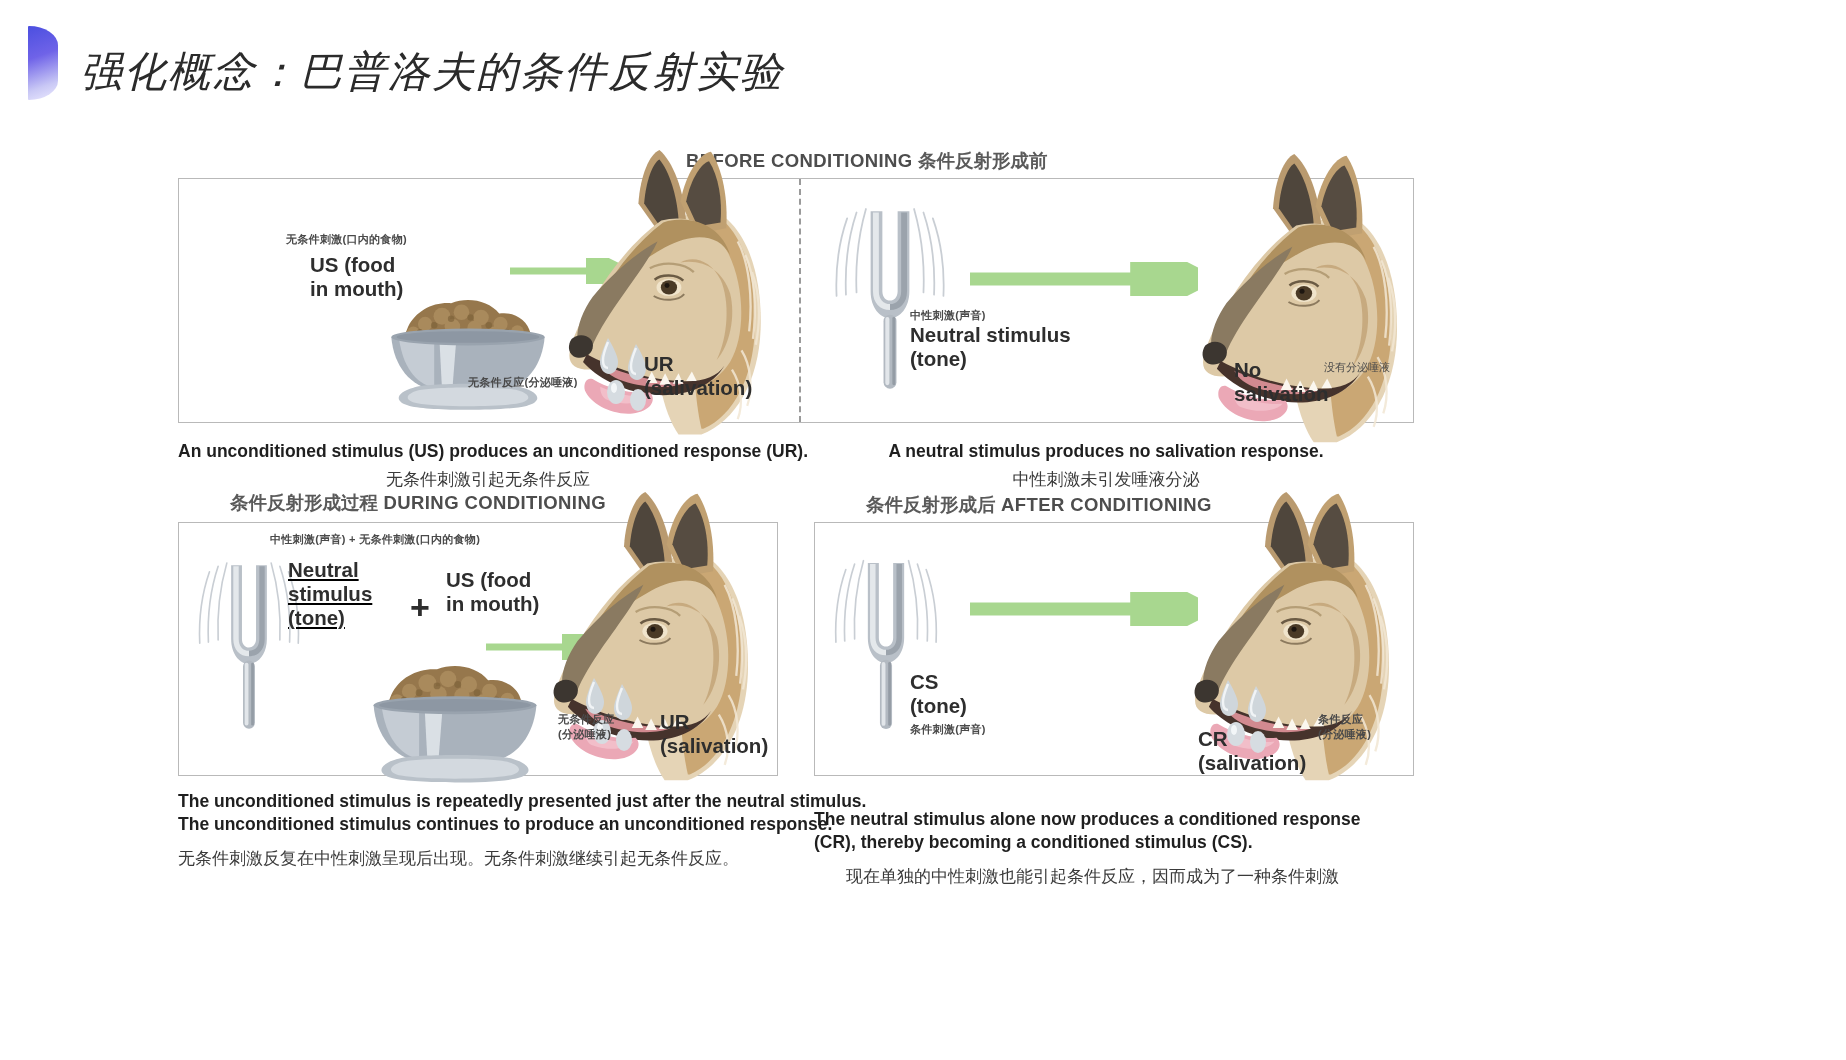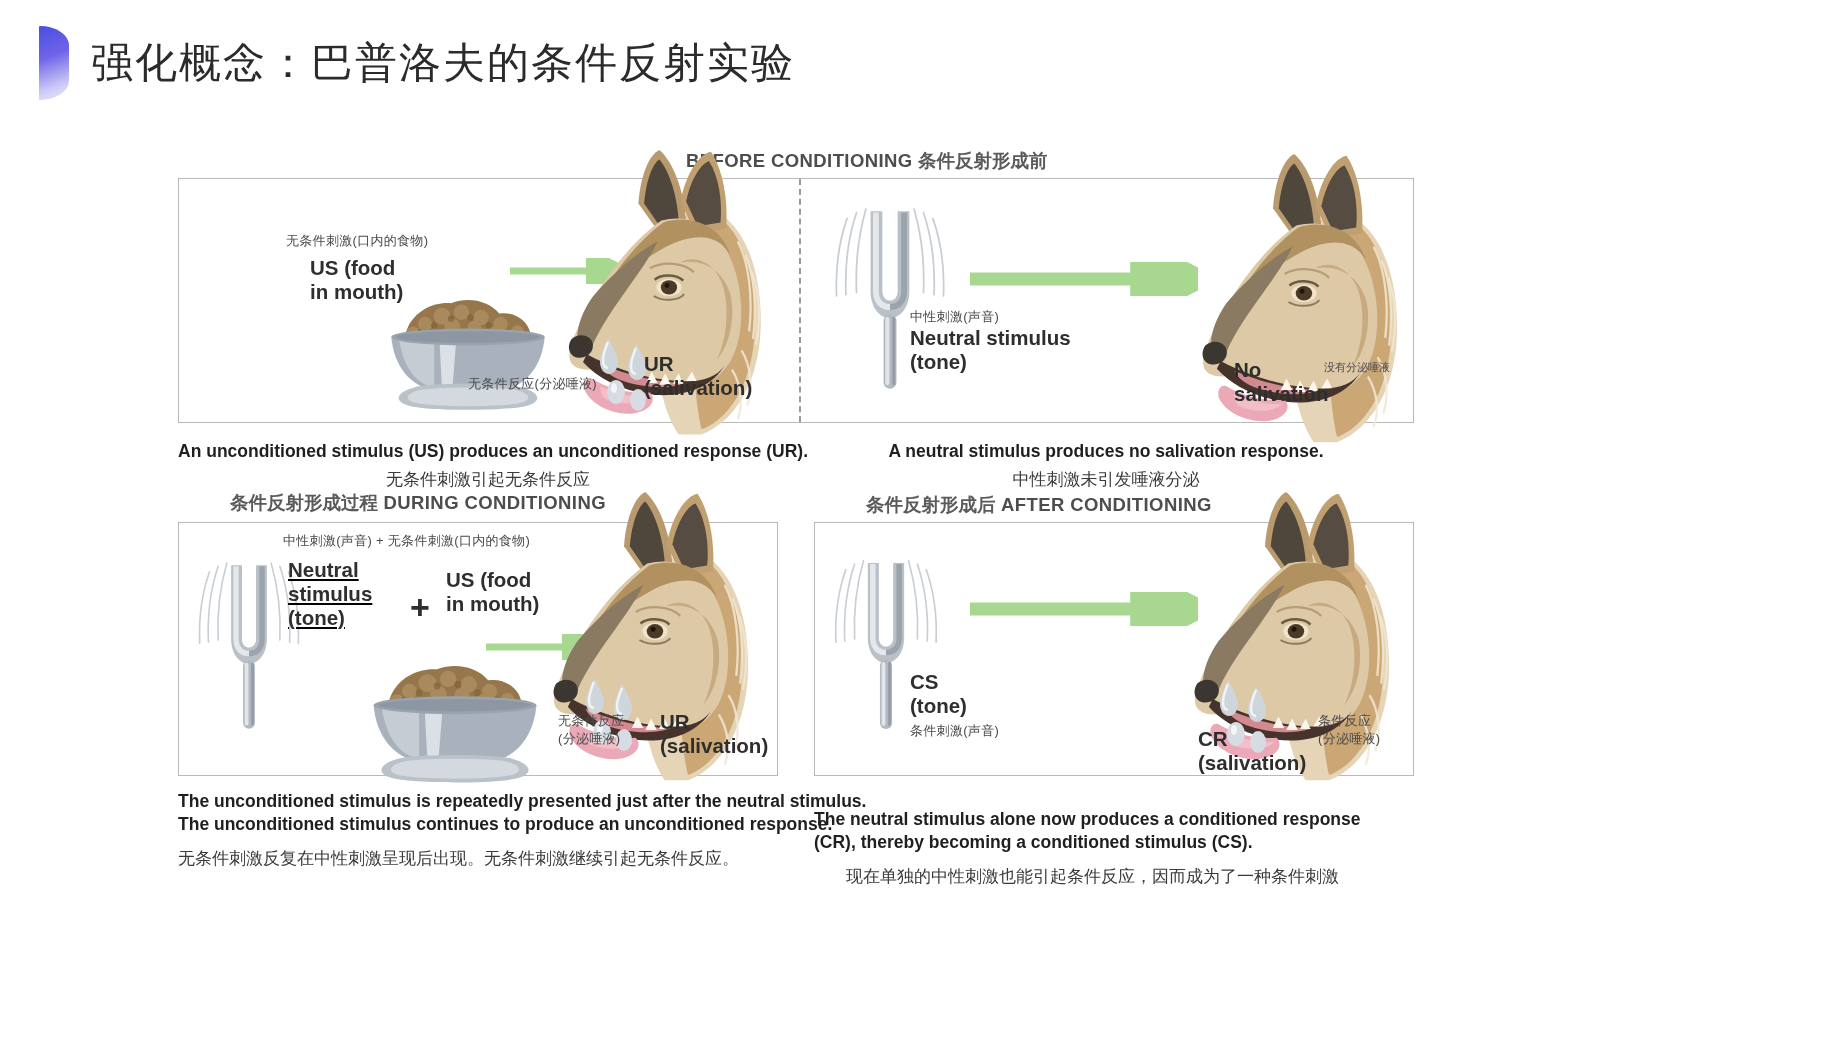--- a/index.html
+++ b/index.html
@@ -6,22 +6,23 @@
   html, body {
     width: 1846px; height: 1060px;
     background: #ffffff;
     font-family: "Liberation Sans", "DejaVu Sans", sans-serif;
     overflow: hidden;
   }
 
   
   .slide-title-bar {
     position: absolute; left: 0; top: 26px;
-    display: flex; align-items: center; gap: 22px;
-    padding-left: 39px;
+    display: flex; align-items: flex-end; gap: 22px;
+    padding-left: 28px;
+    font-style: italic;
   }
   .title-accent {
     width: 30px; height: 74px;
     background: linear-gradient(160deg, #4b4fe0 0%, #6f63e8 40%, #c9c8f5 78%, #eceaff 100%);
     border-radius: 2px 60px 60px 2px / 2px 40px 40px 2px;
     flex: none;
   }
   .slide-title {
     font-size: 42px; color: #2b2b2b; letter-spacing: 2px;
     white-space: nowrap; font-weight: 400;
@@ -57,21 +58,21 @@
   }
   .caption.center { text-align: center; }
   .caption .cn {
     display: block; font-weight: 500; color: #3a3a3a;
     font-size: 17px; margin-top: 6px;
   }
 
   
   .lbl { position: absolute; white-space: nowrap; }
   .lbl .cn-small {
-    display: block; font-size: 13px; color: #4a4a4a; letter-spacing: .3px;
+    display: block; font-size: 11px; color: #4a4a4a; letter-spacing: .3px; font-weight: bold;
   }
   .lbl .en {
     display: block; font-size: 20.5px; color: #2e2e2e;
     font-weight: bold; line-height: 1.17;
   }
   .inline-cn { font-size: 11px; color: #4a4a4a; }
 
   .plus-sign {
     position: absolute; font-size: 34px; color: #2e2e2e; font-weight: bold;
   }
@@ -320,21 +321,21 @@
     <span class="cn">条件反射形成过程</span>
     <span>DURING CONDITIONING</span>
   </div>
 
   <div class="panel" style="left:0; top:362px; width:600px; height:254px;"></div>
 
   <svg class="fork" style="left:12px; top:392px;" width="118" height="190" viewBox="0 0 218 330">
     <use href="#tuning-fork"></use>
   </svg>
 
-  <div class="lbl" style="left:105px; top:372px;">
+  <div class="lbl" style="left:92px; top:372px;">
     <span class="cn-small">中性刺激(声音) + 无条件刺激(口内的食物)</span>
   </div>
 
   <div class="lbl" style="left:110px; top:398px;text-decoration:underline;">
     <span class="en">Neutral</span>
     <span class="en">stimulus</span>
     <span class="en">(tone)</span>
   </div>
 
   <div class="plus-sign" style="left:232px; top:428px;">+</div>

